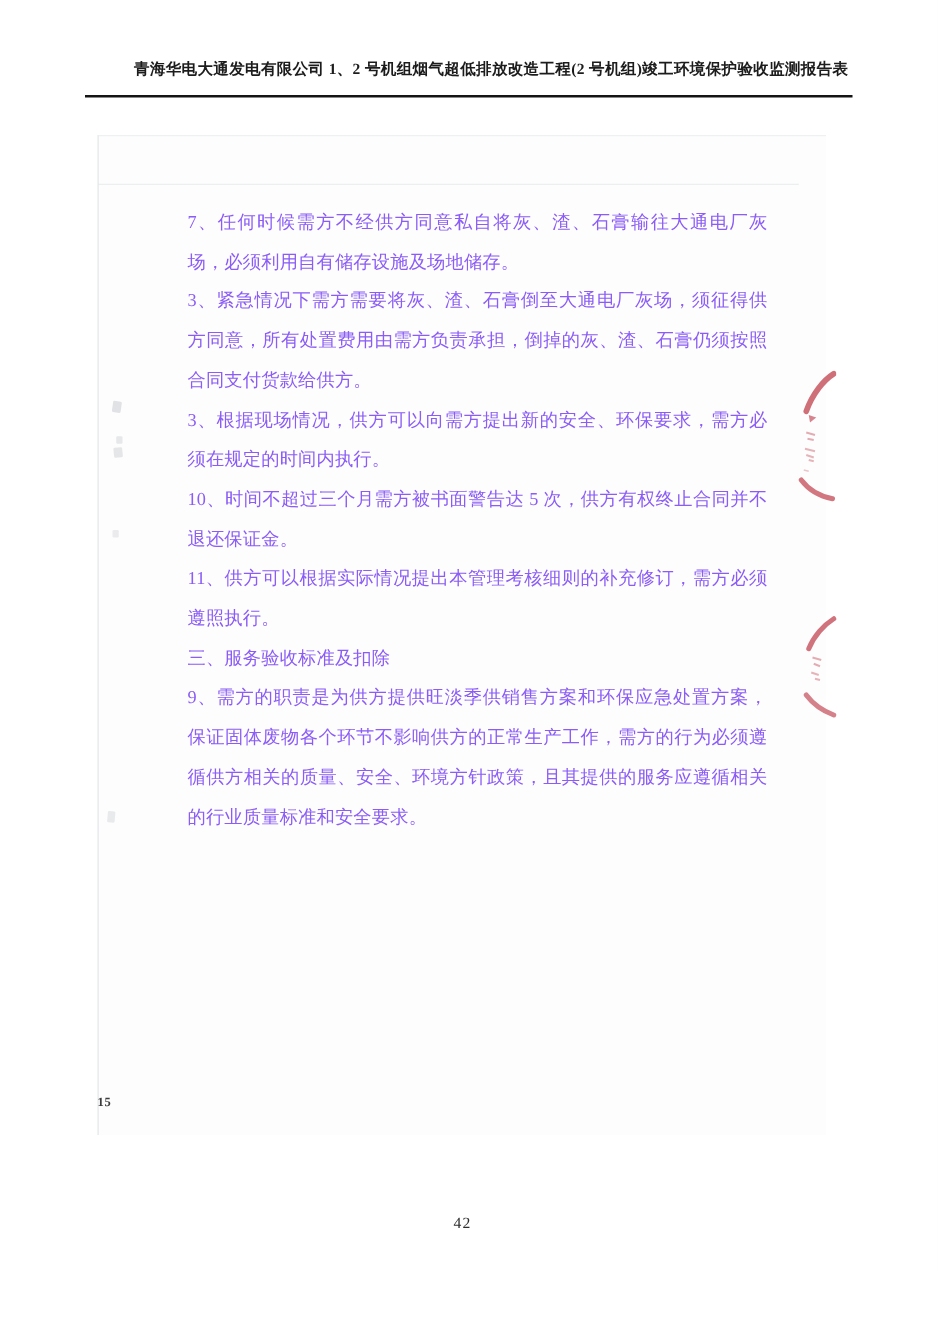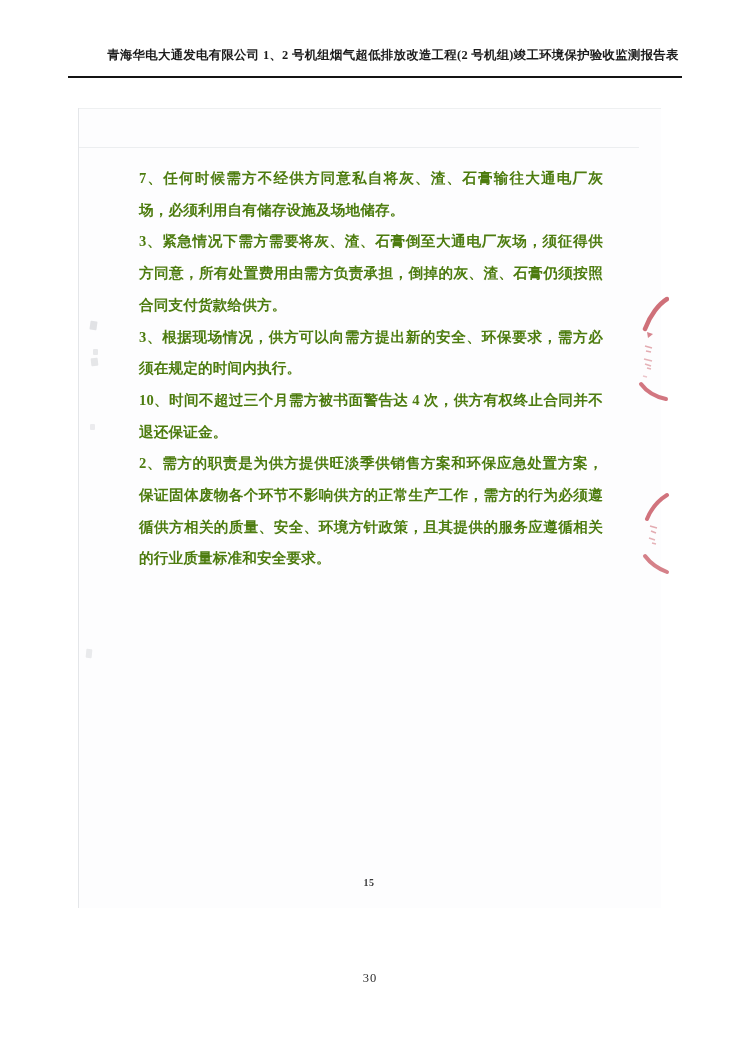--- a/index.html
+++ b/index.html
@@ -42,24 +42,23 @@
   }
   .scan-topline{
     position:absolute;
     left:79px;top:147px;
     width:560px;height:1px;
     background:rgba(215,219,224,.45);
   }
   
   .text-block{
     position:absolute;
-    left:139px;top:163px;
+    left:150px;top:163px;
     width:464px;
-    color:#4d7c0f;
-    font-weight:bold;
+    color:#8b5cf6;
   }
   .text-block p.para{
     margin:0;
     font-size:14.6px;
     line-height:31.7px;
     letter-spacing:0.15px;
     text-align:justify;
     text-justify:inter-character;
     word-break:break-all;
   }
@@ -75,21 +74,20 @@
   }
   .a1{left:90px;top:321px;width:7px;height:9px;transform:rotate(8deg);opacity:.7;}
   .a2{left:93px;top:349px;width:5px;height:6px;opacity:.55;}
   .a3{left:91px;top:358px;width:7px;height:8px;transform:rotate(-6deg);opacity:.6;}
   .a4{left:90px;top:424px;width:5px;height:6px;opacity:.45;}
   .a5{left:86px;top:649px;width:6px;height:9px;transform:rotate(5deg);opacity:.5;}
   
   .inner-page-number{
     position:absolute;
     left:78px;top:877px;width:582px;
-    text-align:center;
     font-size:10px;
     color:#3c3c3c;
     letter-spacing:.5px;
     font-weight:bold;
   }
   .page-number{
     position:absolute;
     left:0;top:971px;width:740px;
     text-align:center;
     font-size:12.5px;
@@ -105,22 +103,24 @@
   <div class="header-title">青海华电大通发电有限公司 1、2 号机组烟气超低排放改造工程(2 号机组)竣工环境保护验收监测报告表</div>
   <div class="header-rule"></div>
 
   <div class="scan-page"></div>
   <div class="scan-topline"></div>
 
   <div class="text-block">
       <p class="para">7、任何时候需方不经供方同意私自将灰、渣、石膏输往大通电厂灰场，必须利用自有储存设施及场地储存。</p>
       <p class="para">3、紧急情况下需方需要将灰、渣、石膏倒至大通电厂灰场，须征得供方同意，所有处置费用由需方负责承担，倒掉的灰、渣、石膏仍须按照合同支付货款给供方。</p>
       <p class="para">3、根据现场情况，供方可以向需方提出新的安全、环保要求，需方必须在规定的时间内执行。</p>
-      <p class="para">10、时间不超过三个月需方被书面警告达 4 次，供方有权终止合同并不退还保证金。</p>
-      <p class="para">2、需方的职责是为供方提供旺淡季供销售方案和环保应急处置方案，保证固体废物各个环节不影响供方的正常生产工作，需方的行为必须遵循供方相关的质量、安全、环境方针政策，且其提供的服务应遵循相关的行业质量标准和安全要求。</p>
+      <p class="para">10、时间不超过三个月需方被书面警告达 5 次，供方有权终止合同并不退还保证金。</p>
+      <p class="para">11、供方可以根据实际情况提出本管理考核细则的补充修订，需方必须遵照执行。</p>
+      <p class="para">三、服务验收标准及扣除</p>
+      <p class="para">9、需方的职责是为供方提供旺淡季供销售方案和环保应急处置方案，保证固体废物各个环节不影响供方的正常生产工作，需方的行为必须遵循供方相关的质量、安全、环境方针政策，且其提供的服务应遵循相关的行业质量标准和安全要求。</p>
     </div>
 
   <svg class="stamp stamp-1" width="32" height="106" viewBox="0 0 32 106">
     <path d="M30 3 C22 8, 13 19, 8 33" fill="none" stroke="#c5505c" stroke-width="4.5" stroke-linecap="round" opacity="0.82"></path>
     <path d="M10 36 L16 38 L11 42 Z" fill="#c5505c" opacity="0.7"></path>
     <path d="M8 50 l7 2 M9 55 l5 1" stroke="#cf6b75" stroke-width="1.6" opacity="0.55"></path>
     <path d="M7 63 l8 2 M8 68 l6 2 M10 72 l4 1" stroke="#cf6b75" stroke-width="1.6" opacity="0.5"></path>
     <path d="M6 80 l4 1" stroke="#d6838c" stroke-width="1.4" opacity="0.45"></path>
     <path d="M4 88 C10 96, 19 101, 29 103" fill="none" stroke="#c5505c" stroke-width="4" stroke-linecap="round" opacity="0.78"></path>
   </svg>
@@ -132,15 +132,15 @@
     <path d="M4 64 C10 72, 18 77, 26 80" fill="none" stroke="#c5505c" stroke-width="4" stroke-linecap="round" opacity="0.72"></path>
   </svg>
 
   <span class="artifact a1"></span>
   <span class="artifact a2"></span>
   <span class="artifact a3"></span>
   <span class="artifact a4"></span>
   <span class="artifact a5"></span>
 
   <div class="inner-page-number">15</div>
-  <div class="page-number">30</div>
+  <div class="page-number">42</div>
 
 </div>
 
 </body></html>

